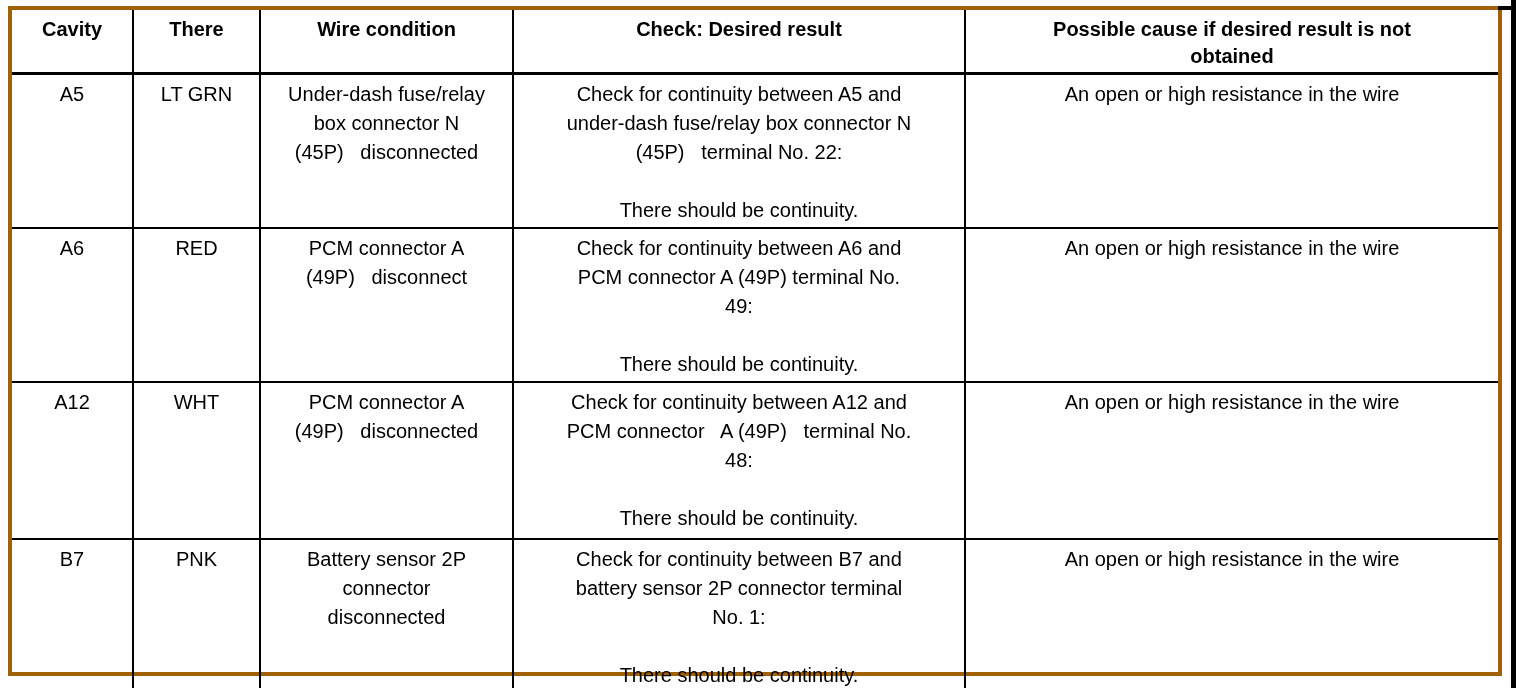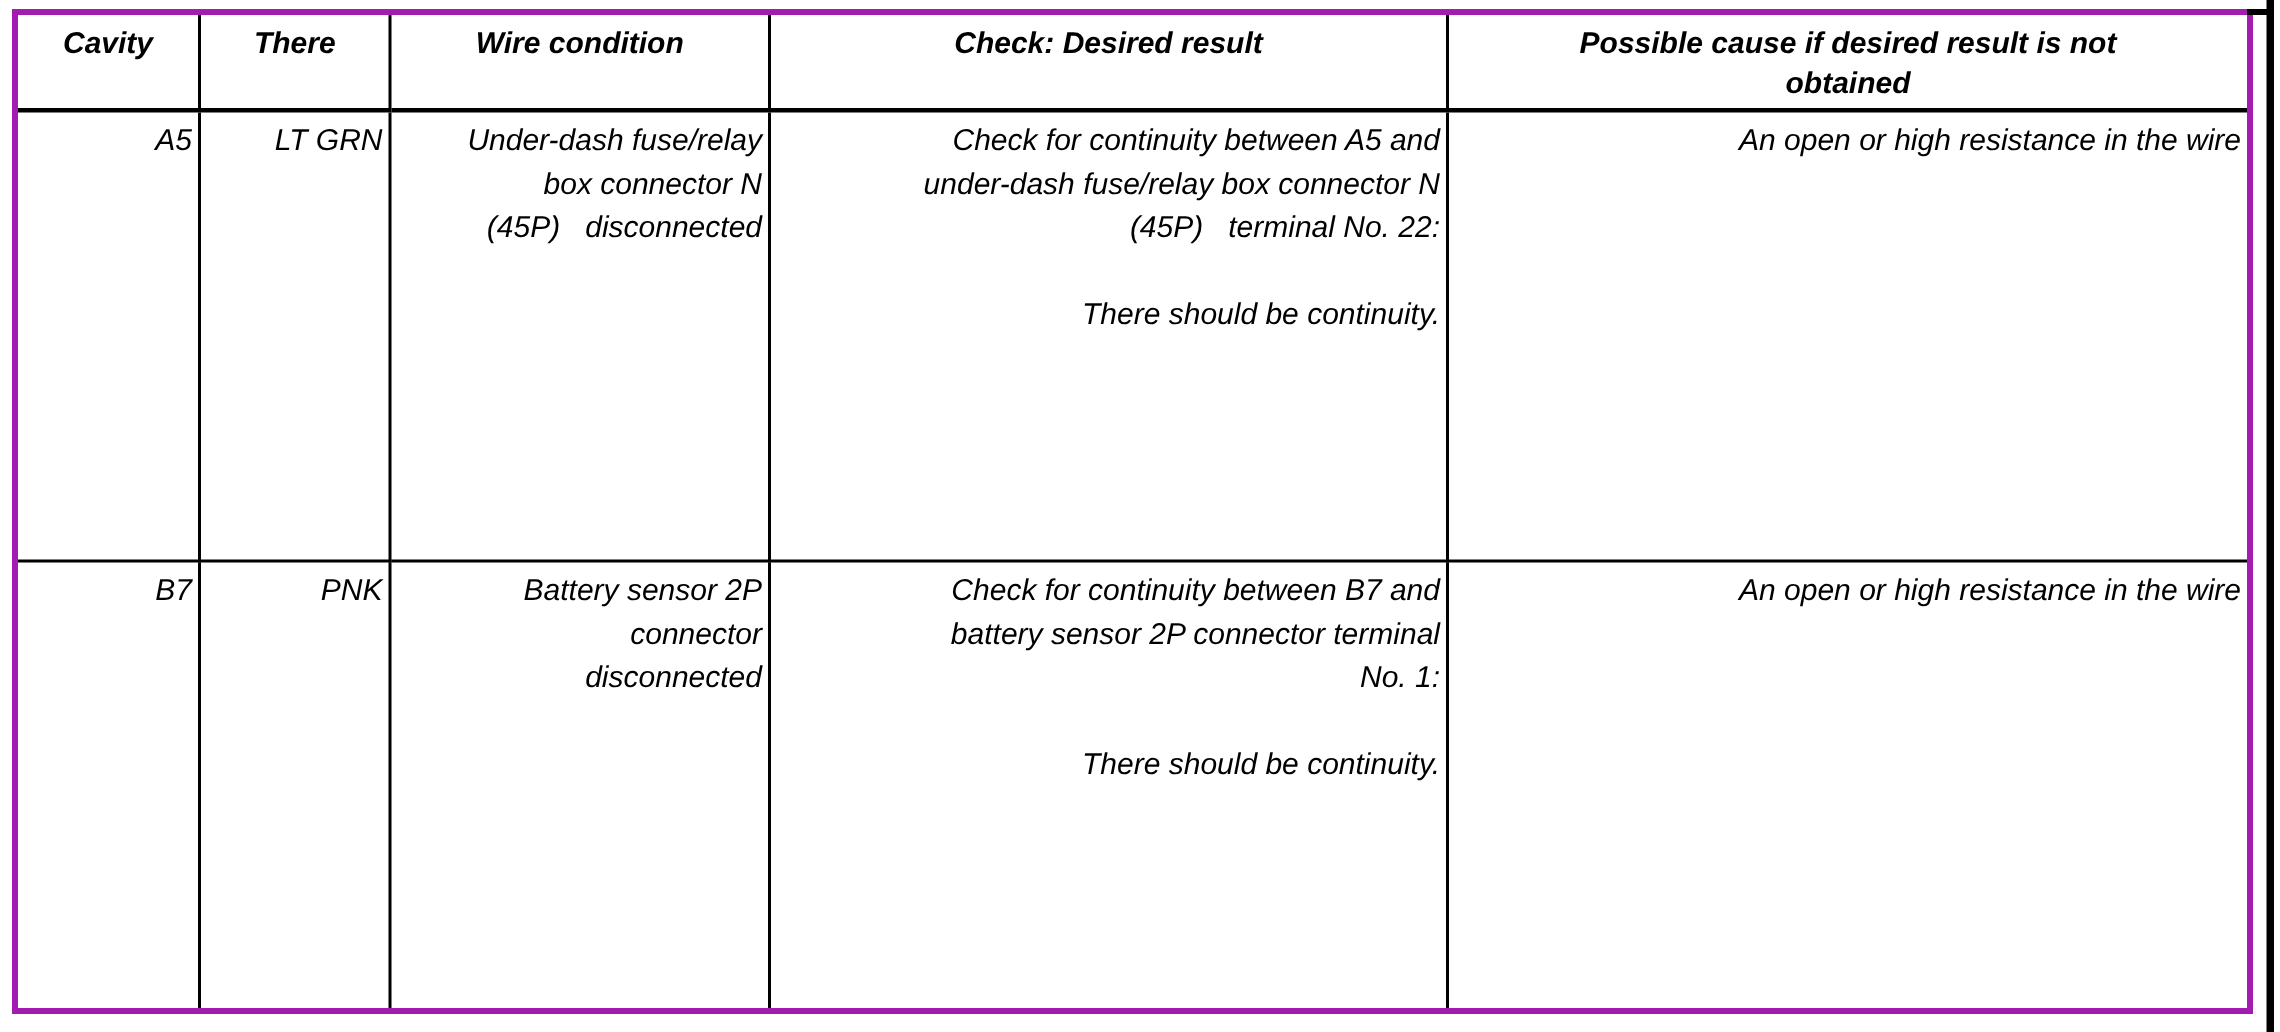--- a/index.html
+++ b/index.html
@@ -13,24 +13,23 @@
     position: relative;
     font-family: "Liberation Sans", sans-serif;
     color: #000000;
   }
   .table-frame {
     position: absolute;
     left: 8px;
     top: 6px;
     width: 1494px;
     height: 670px;
-    border: 4px solid #a21caf;
+    border: 4px solid #a16207;
     box-sizing: border-box;
     background: #ffffff;
-    font-style: italic;
   }
   .page-edge-right {
     position: absolute;
     left: 1511px;
     top: 0;
     width: 5px;
     height: 688px;
     background: #000000;
   }
   .top-border-extension {
@@ -50,21 +49,21 @@
   .spec-table th,
   .spec-table td {
     border: 2px solid #000000;
     vertical-align: top;
     padding: 5px 4px 2px 4px;
     font-size: 20px;
     line-height: 29px;
     white-space: pre-wrap;
     overflow: hidden;
     box-sizing: border-box;
-    text-align: right;
+    text-align: center;
   }
   .spec-table th {
     font-weight: bold;
     text-align: center;
     border-bottom-width: 3px;
     line-height: 27px;
     padding-top: 6px;
   }
   
   .spec-table th:first-child, .spec-table td:first-child { border-left: none; }
@@ -109,20 +108,44 @@
         <td>Under-dash fuse/relay
 box connector N
 (45P)   disconnected</td>
         <td>Check for continuity between A5 and
 under-dash fuse/relay box connector N
 (45P)   terminal No. 22:
 
 There should be continuity.</td>
         <td>An open or high resistance in the wire</td>
       </tr>
+      <tr class="r1">
+        <td class="c-center">A6</td>
+        <td class="c-center">RED</td>
+        <td>PCM connector A
+(49P)   disconnect</td>
+        <td>Check for continuity between A6 and
+PCM connector A (49P) terminal No.
+49:
+
+There should be continuity.</td>
+        <td>An open or high resistance in the wire</td>
+      </tr>
+      <tr class="r2">
+        <td class="c-center">A12</td>
+        <td class="c-center">WHT</td>
+        <td>PCM connector A
+(49P)   disconnected</td>
+        <td>Check for continuity between A12 and
+PCM connector   A (49P)   terminal No.
+48:
+
+There should be continuity.</td>
+        <td>An open or high resistance in the wire</td>
+      </tr>
       <tr class="r3">
         <td class="c-center vmid">B7</td>
         <td class="c-center vmid">PNK</td>
         <td class="vmid">Battery sensor 2P
 connector
 disconnected</td>
         <td>Check for continuity between B7 and
 battery sensor 2P connector terminal
 No. 1:
 

